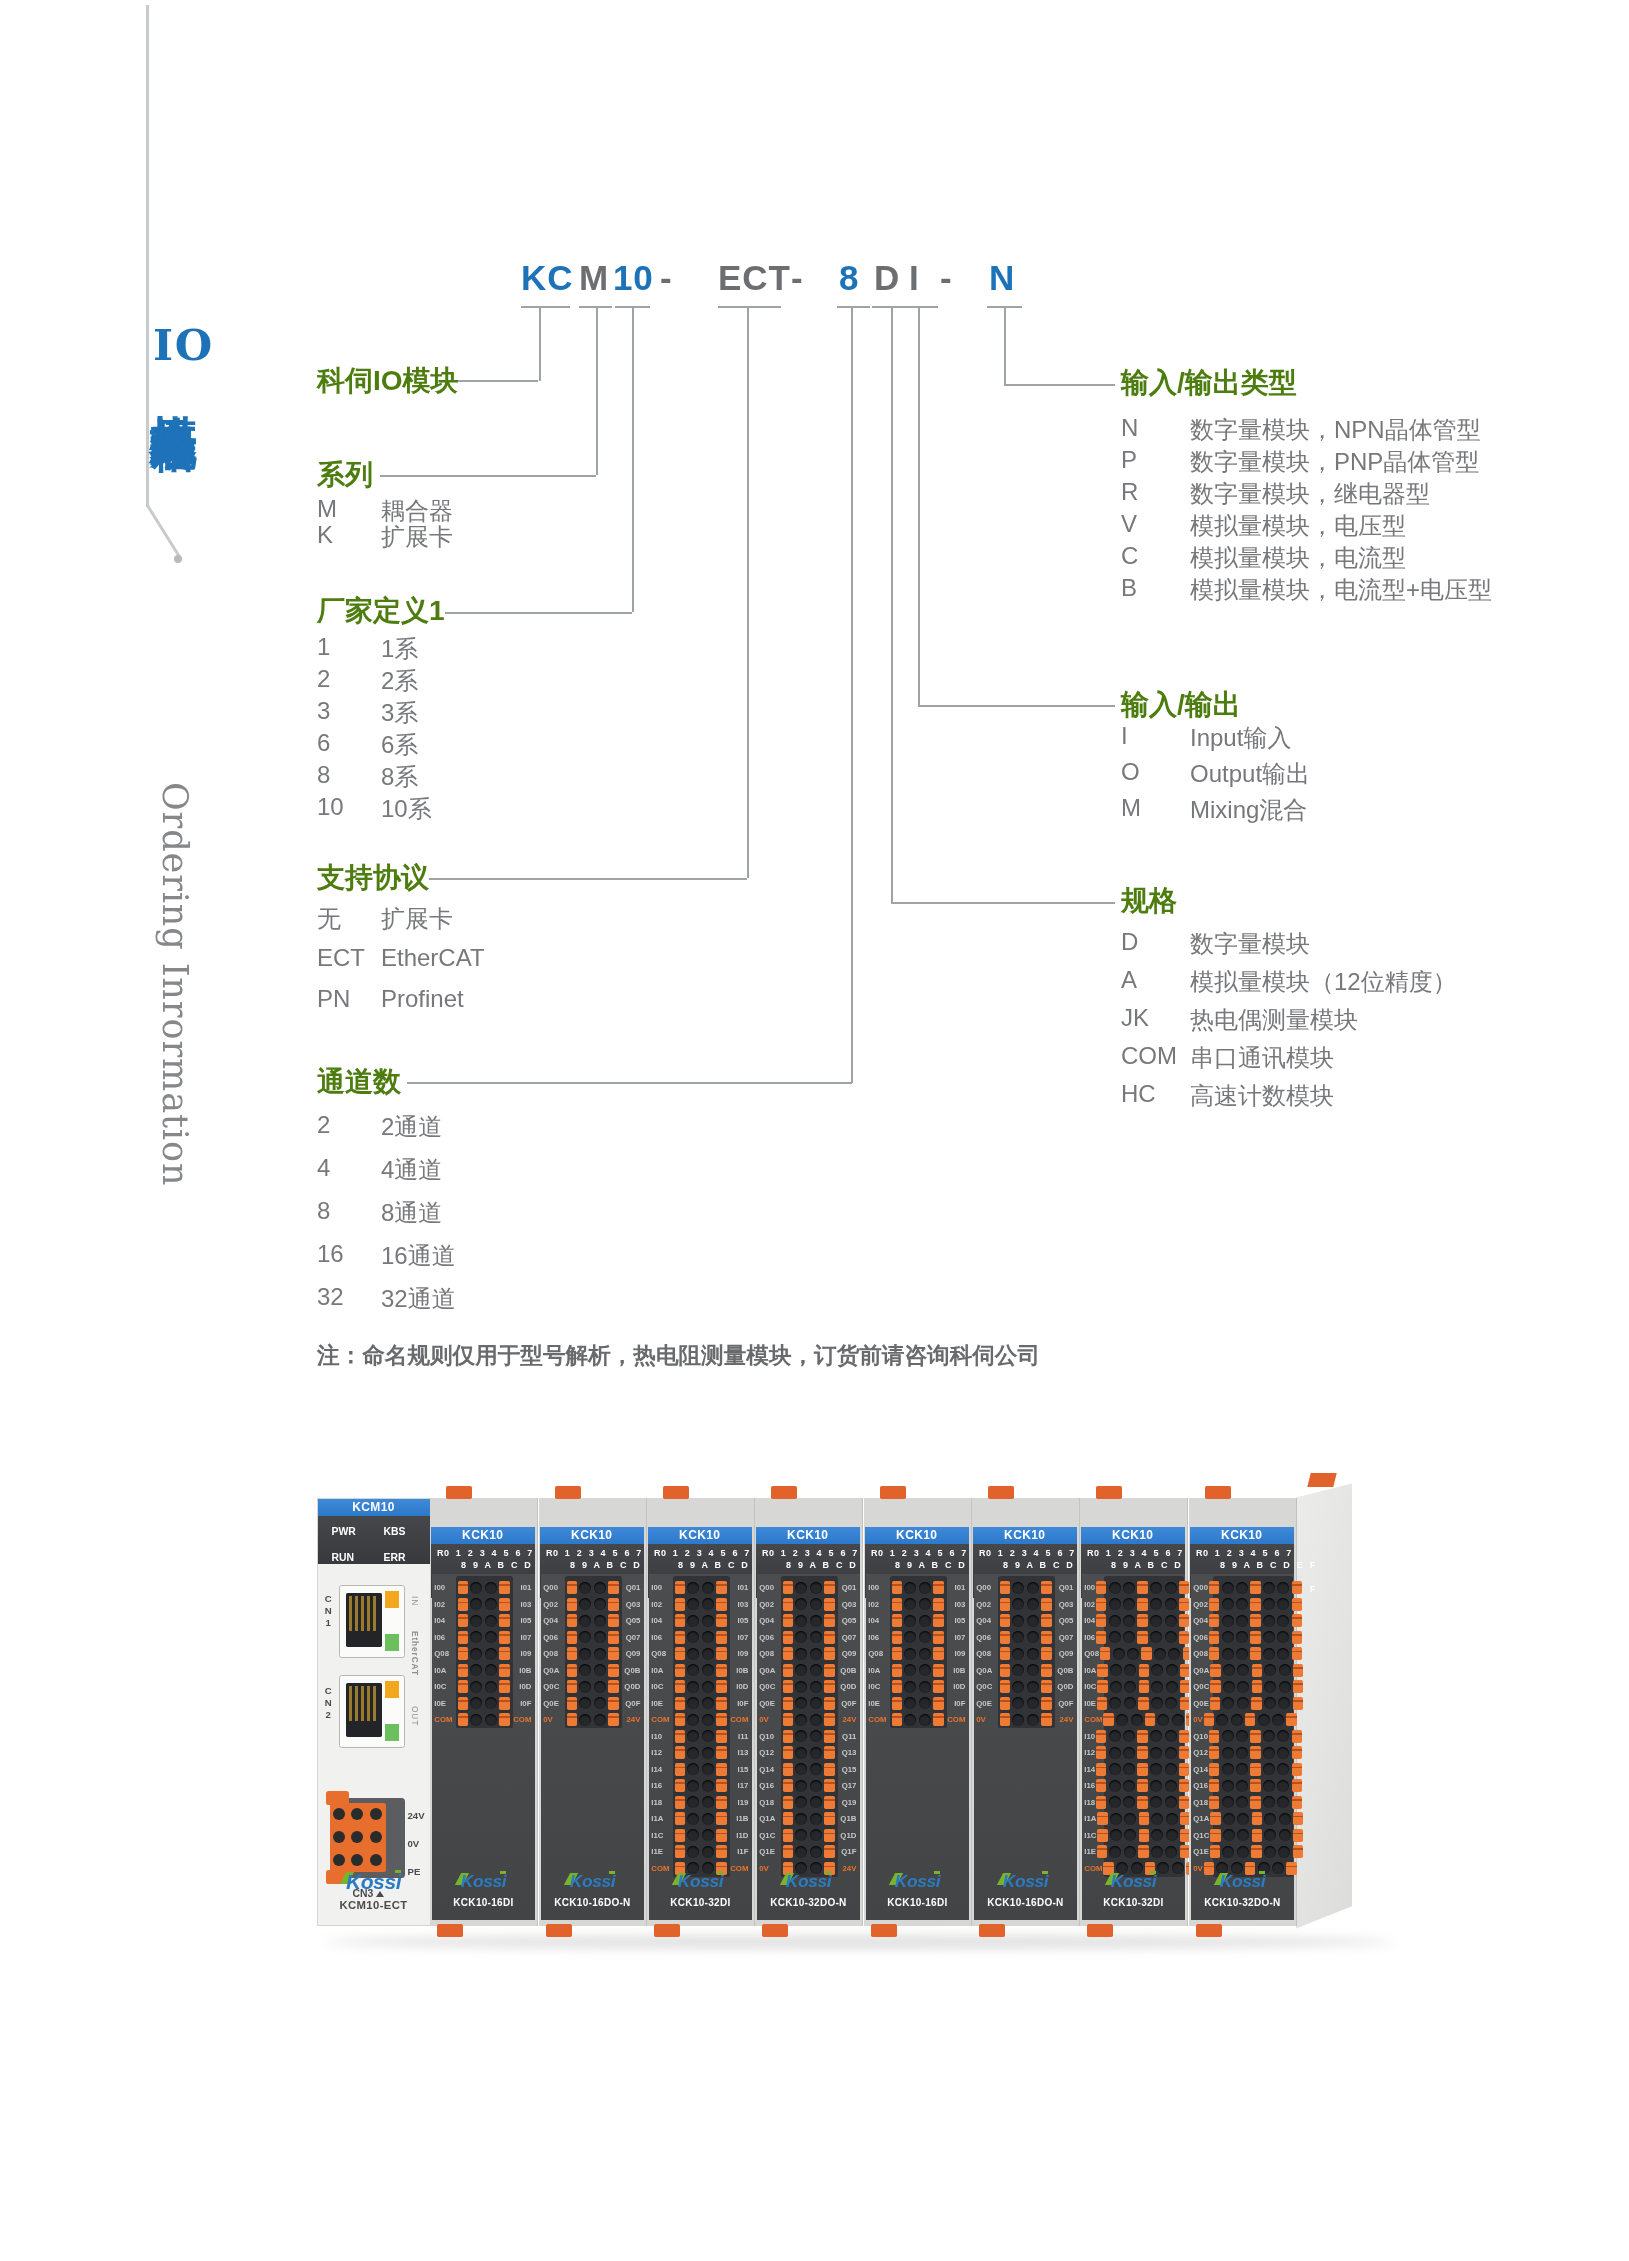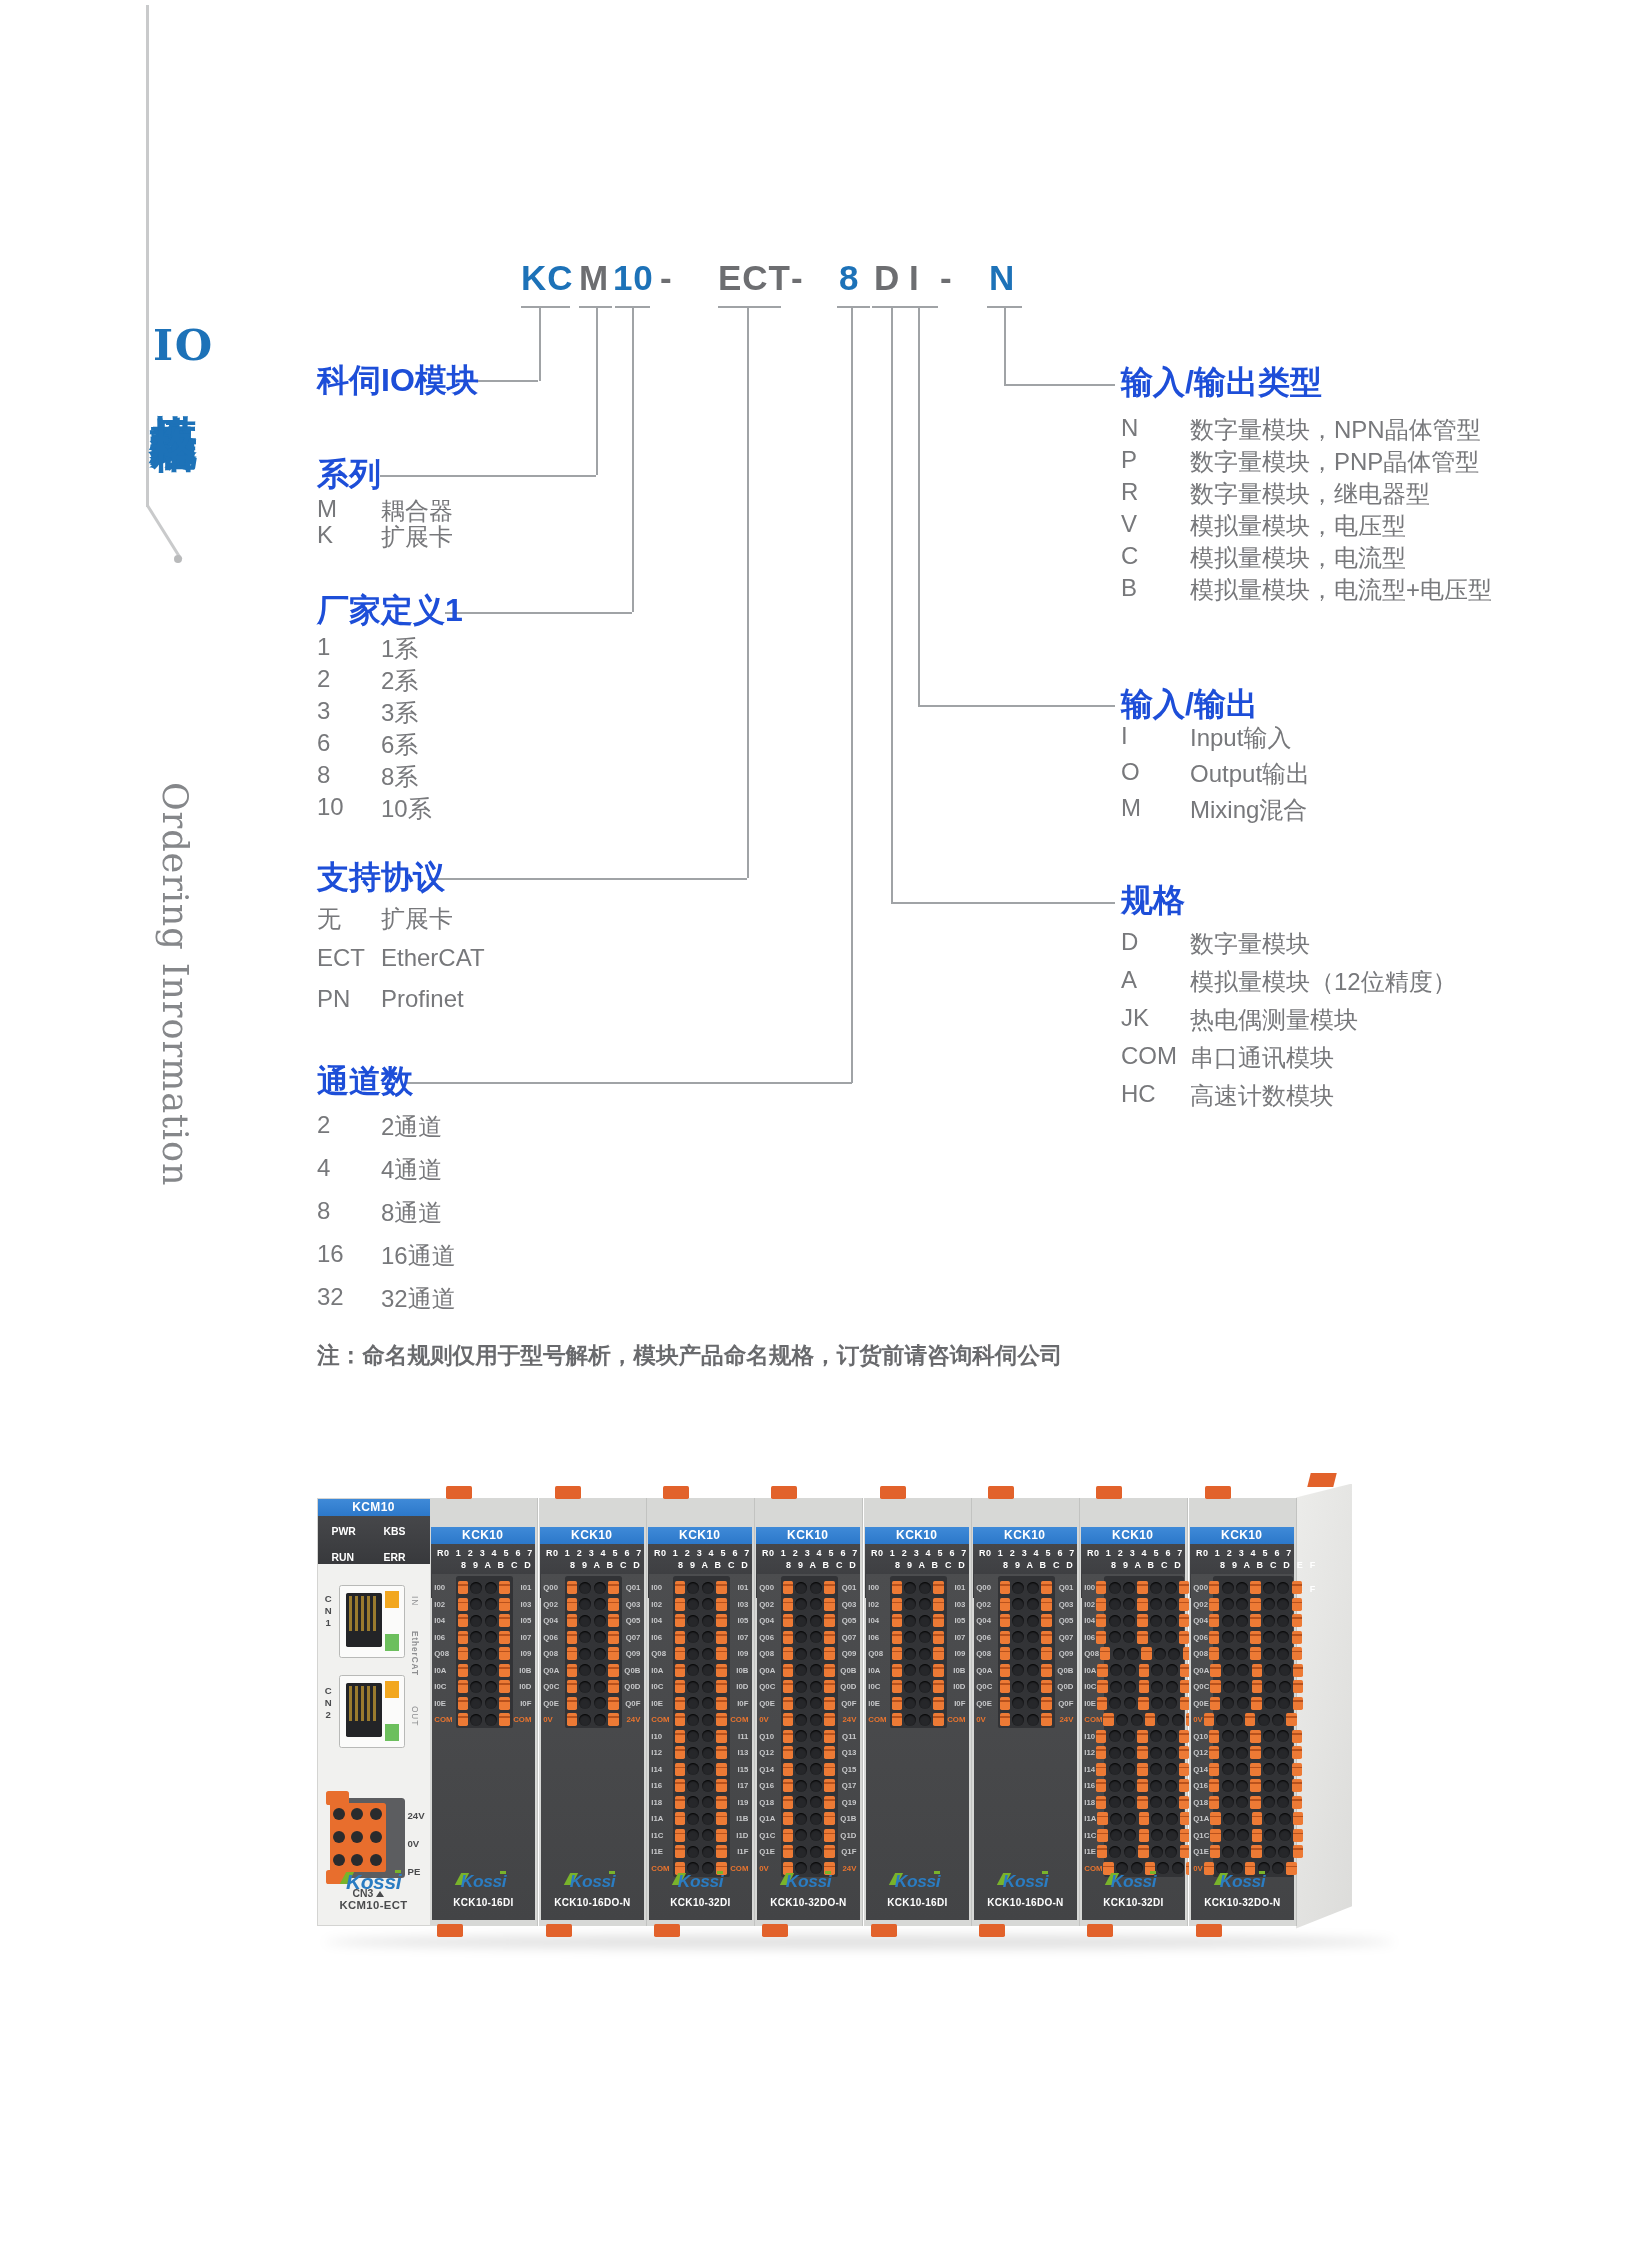--- a/index.html
+++ b/index.html
@@ -17,21 +17,21 @@
 
   
   #code-row span{position:absolute;top:258px;font-size:35px;font-weight:bold;letter-spacing:0.9px;}
   .tone-blue{color:#1d72b8;} .tone-gray{color:#6d6e71;}
 
   
   .dline{position:absolute;background:#a0a3a6;}
 
   
   .section{position:absolute;}
-  .section h3{margin:0;font-size:32px;line-height:31px;font-weight:bold;color:#1d4ed8;}
+  .section h3{margin:0;font-size:28px;line-height:31px;font-weight:bold;color:#4d7c0f;}
   .section ul{list-style:none;margin:0;padding:0;}
   .section li{display:flex;font-size:24px;color:#77787b;}
   .section li .key{flex:0 0 64px;}
   .right .section li .key{flex:0 0 69px;}
   .sec-kefu{left:317px;top:365px;}
   .sec-series{left:317px;top:459px;}   .sec-series ul{margin-top:5.2px;}   .sec-series li{height:26px;}
   .sec-factory{left:317px;top:595px;}  .sec-factory ul{margin-top:7px;}  .sec-factory li{height:32px;}
   .sec-protocol{left:317px;top:862px;} .sec-protocol ul{margin-top:10.4px;}.sec-protocol li{height:41px;}
   .sec-channels{left:317px;top:1066px;}.sec-channels ul{margin-top:14px;}.sec-channels li{height:43px;}
   .sec-iotype{left:1121px;top:367px;}  .sec-iotype ul{margin-top:15.6px;}  .sec-iotype li{height:32px;}
@@ -310,21 +310,21 @@
           <span class="val">串口通讯模块</span>
         </li>
         <li>
           <span class="key">HC</span>
           <span class="val">高速计数模块</span>
         </li>
       </ul>
   </div>
 </div>
 
-<div class="note">注：命名规则仅用于型号解析，模块产品命名规格，订货前请咨询科伺公司</div>
+<div class="note">注：命名规则仅用于型号解析，热电阻测量模块，订货前请咨询科伺公司</div>
 
 <div id="assembly">
   <div class="shadow"></div>
   <div class="sideface"></div>
   <div class="sideclip"></div>
 <div class="coupler">
       <div class="mod-header">KCM10</div>
       <div class="cpl-panel">
         <div class="cpl-led-row" style="top: 10.4px;">
           <span style="position: absolute; left: 14px;">PWR</span>

